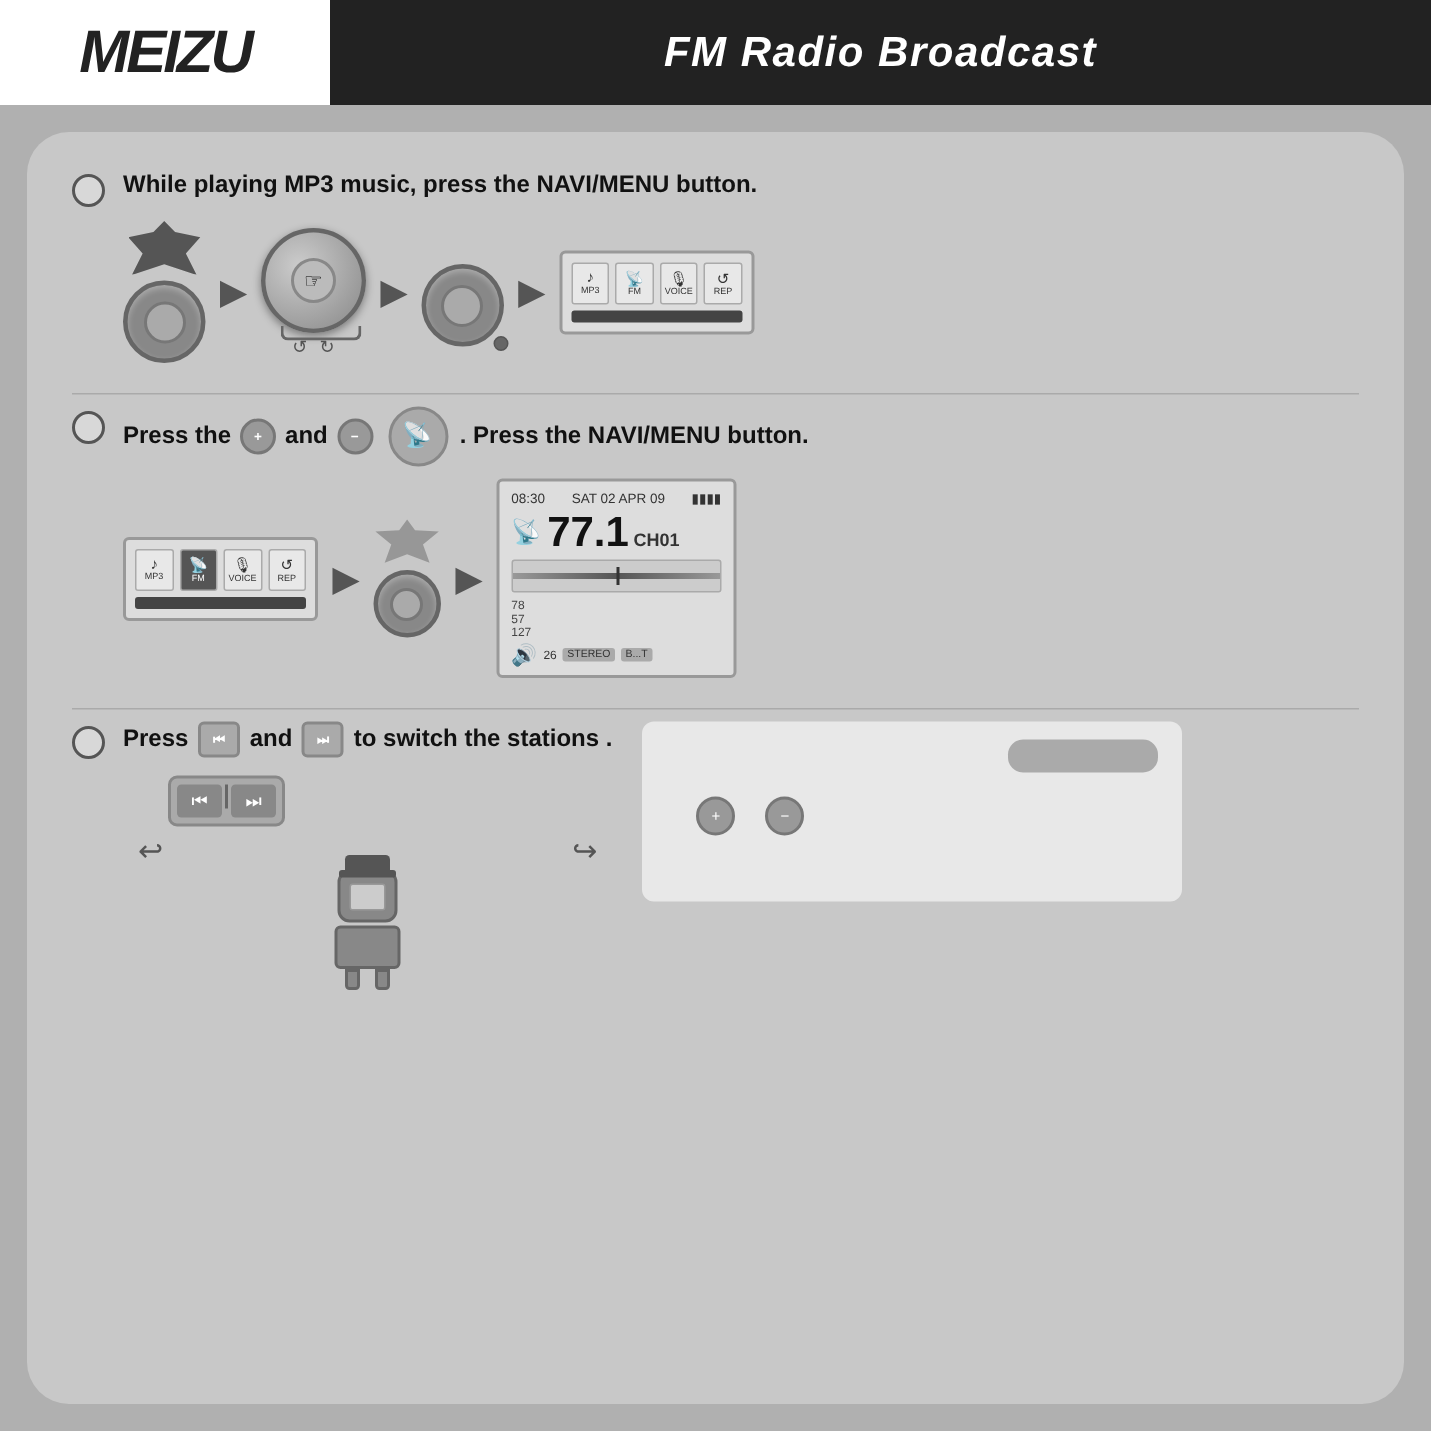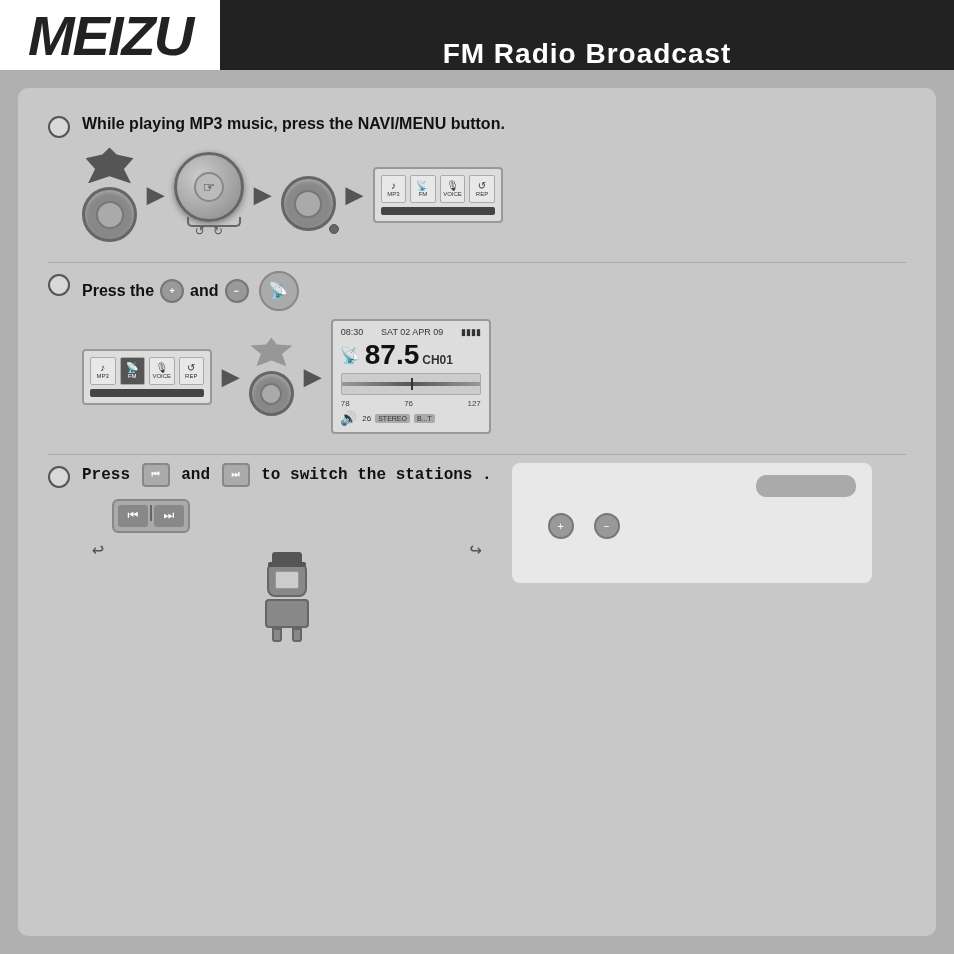--- a/index.html
+++ b/index.html
@@ -19,45 +19,46 @@
     }
     .header-logo {
       background: #fff;
       width: 220px;
       display: flex;
       align-items: center;
       justify-content: center;
       padding: 10px 20px;
     }
     .logo-text {
-      font-size: 56px;
+      font-size: 40px;
       font-weight: 900;
       color: #222;
       font-style: italic;
       letter-spacing: -2px;
     }
     .header-title-area {
       flex: 1;
       background: #222;
       display: flex;
-      align-items: flex-end;
-      justify-content: center;
+      align-items: center;
+      justify-content: center;
+      font-style: italic;
     }
     .header-title {
       color: #fff;
       font-size: 28px;
       font-weight: bold;
       letter-spacing: 1px;
     }
 
     
     .main-area {
       background: #c8c8c8;
       margin: 18px;
-      border-radius: 10px;
+      border-radius: 28px;
       padding: 25px 30px;
       height: calc(954px - 70px - 36px);
       overflow: hidden;
     }
 
     
     .section {
       display: flex;
       align-items: flex-start;
       margin-bottom: 20px;
@@ -226,20 +227,21 @@
       height: 60%;
       width: 2px;
       background: #333;
       left: 50%;
     }
     .fm-labels {
       display: flex;
       justify-content: space-between;
       font-size: 8px;
       color: #444;
+      flex-direction: column;
     }
     .fm-bottom {
       display: flex;
       gap: 4px;
       align-items: center;
       font-size: 8px;
       color: #333;
       margin-top: 2px;
     }
     .fm-bottom-tag {
@@ -275,21 +277,20 @@
     }
 
     
     .section3-content {
       display: flex;
       gap: 20px;
       align-items: flex-start;
     }
     .section3-left {
       flex-shrink: 0;
-      font-family: Liberation Mono, monospace;
     }
     .section3-right {
       background: #e8e8e8;
       border-radius: 8px;
       padding: 12px 16px;
       width: 360px;
       min-height: 120px;
       display: flex;
       flex-direction: column;
       align-items: flex-start;
@@ -560,20 +561,21 @@
 
   <div class="section">
     <div class="bullet"></div>
     <div class="section-content">
       <div class="section2-text">
         <span>Press the</span>
         <span class="inline-icon">+</span>
         <span>and</span>
         <span class="inline-icon">−</span>
         <span class="fm-sel-icon">📡</span>
+        <span>. Press the NAVI/MENU button.</span>
       </div>
       <div class="section2-steps">
 
         <div class="screen-menu">
           <div class="screen-row">
             <div class="screen-icon-cell">
               <span class="icon-sym">♪</span>
               <span>MP3</span>
             </div>
             <div class="screen-icon-cell highlighted">
@@ -603,31 +605,31 @@
 
         <div class="fm-screen">
           <div class="fm-screen-top">
             <span>08:30</span>
             <span>SAT 02 APR 09</span>
             <span>▮▮▮▮</span>
           </div>
           <div style="display:flex;align-items:center;gap:4px;">
             <span style="font-size:16px;">📡</span>
             <div class="fm-freq">
-              <span>87.5</span>
+              <span>77.1</span>
               <span class="fm-freq-sub">CH01</span>
             </div>
           </div>
           <div class="fm-bar-area">
             <div style="width:100%;height:4px;background:linear-gradient(to right,#999,#555,#999);position:absolute;"></div>
             <div class="fm-bar-line"></div>
           </div>
           <div class="fm-labels">
             <span>78</span>
-            <span>76</span>
+            <span>57</span>
             <span>127</span>
           </div>
           <div class="fm-bottom">
             <span class="fm-icon">🔊</span>
             <span>26</span>
             <span class="fm-bottom-tag">STEREO</span>
             <span class="fm-bottom-tag">B...T</span>
           </div>
         </div>
       </div>

